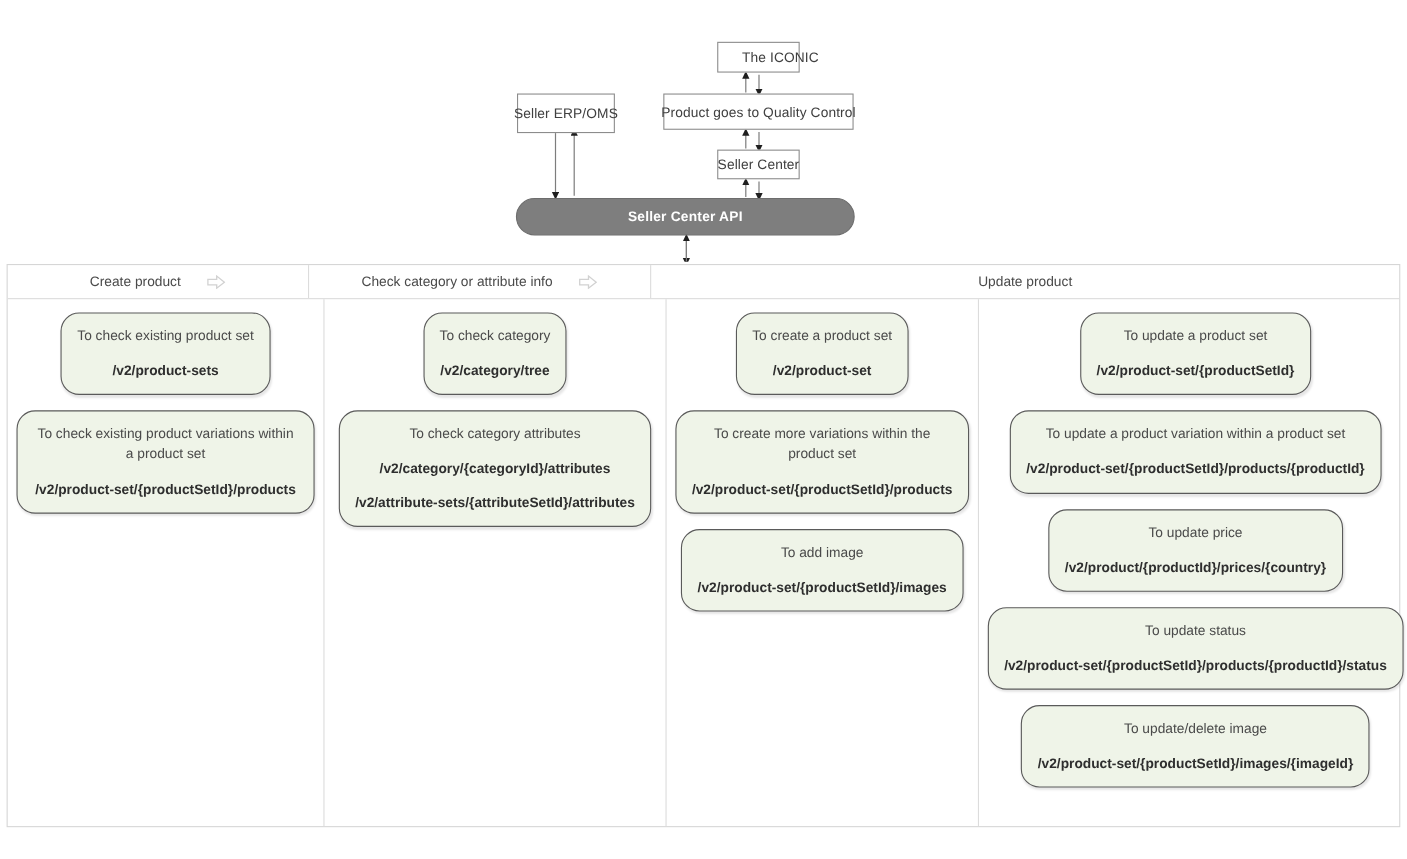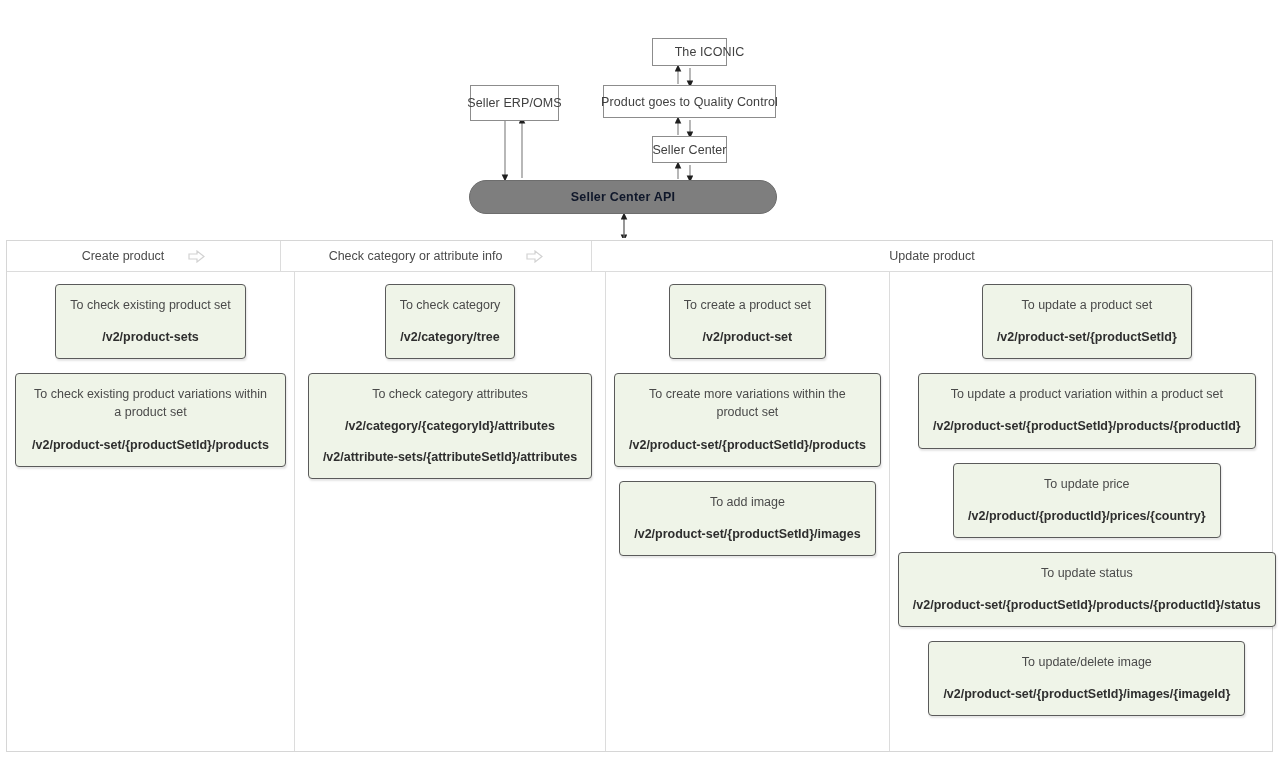--- a/index.html
+++ b/index.html
@@ -45,21 +45,21 @@
     position: absolute;
     left: 469px; top: 180px;
     width: 308px; height: 34px;
     box-sizing: border-box;
     border: 1px solid #6d6d6d;
     border-radius: 17px;
     background: #7e7e7e;
     display: flex;
     align-items: center;
     justify-content: center;
-    color: #0f172a;
+    color: #ffffff;
     font-weight: bold;
     font-size: 12.5px;
     letter-spacing: .2px;
   }
   #flow-arrows {
     position: absolute;
     left: 0; top: 0;
     width: 1279px; height: 238px;
   }
 
@@ -118,21 +118,21 @@
     width: 17px; height: 13px;
     position: relative;
     flex: 0 0 auto;
   }
   .arrow-icon svg { display: block; }
 
   
   .card {
     box-sizing: border-box;
     border: 1px solid #5a5a5a;
-    border-radius: 4px;
+    border-radius: 17px;
     background: #eff4e8;
     box-shadow: 1px 2px 2px rgba(0,0,0,.10);
     padding: 11px 14px 12px 14px;
     text-align: center;
     margin-bottom: 14px;
     line-height: 1.45;
   }
   .card-title {
     font-size: 12.5px;
     color: #4a4a4a;

